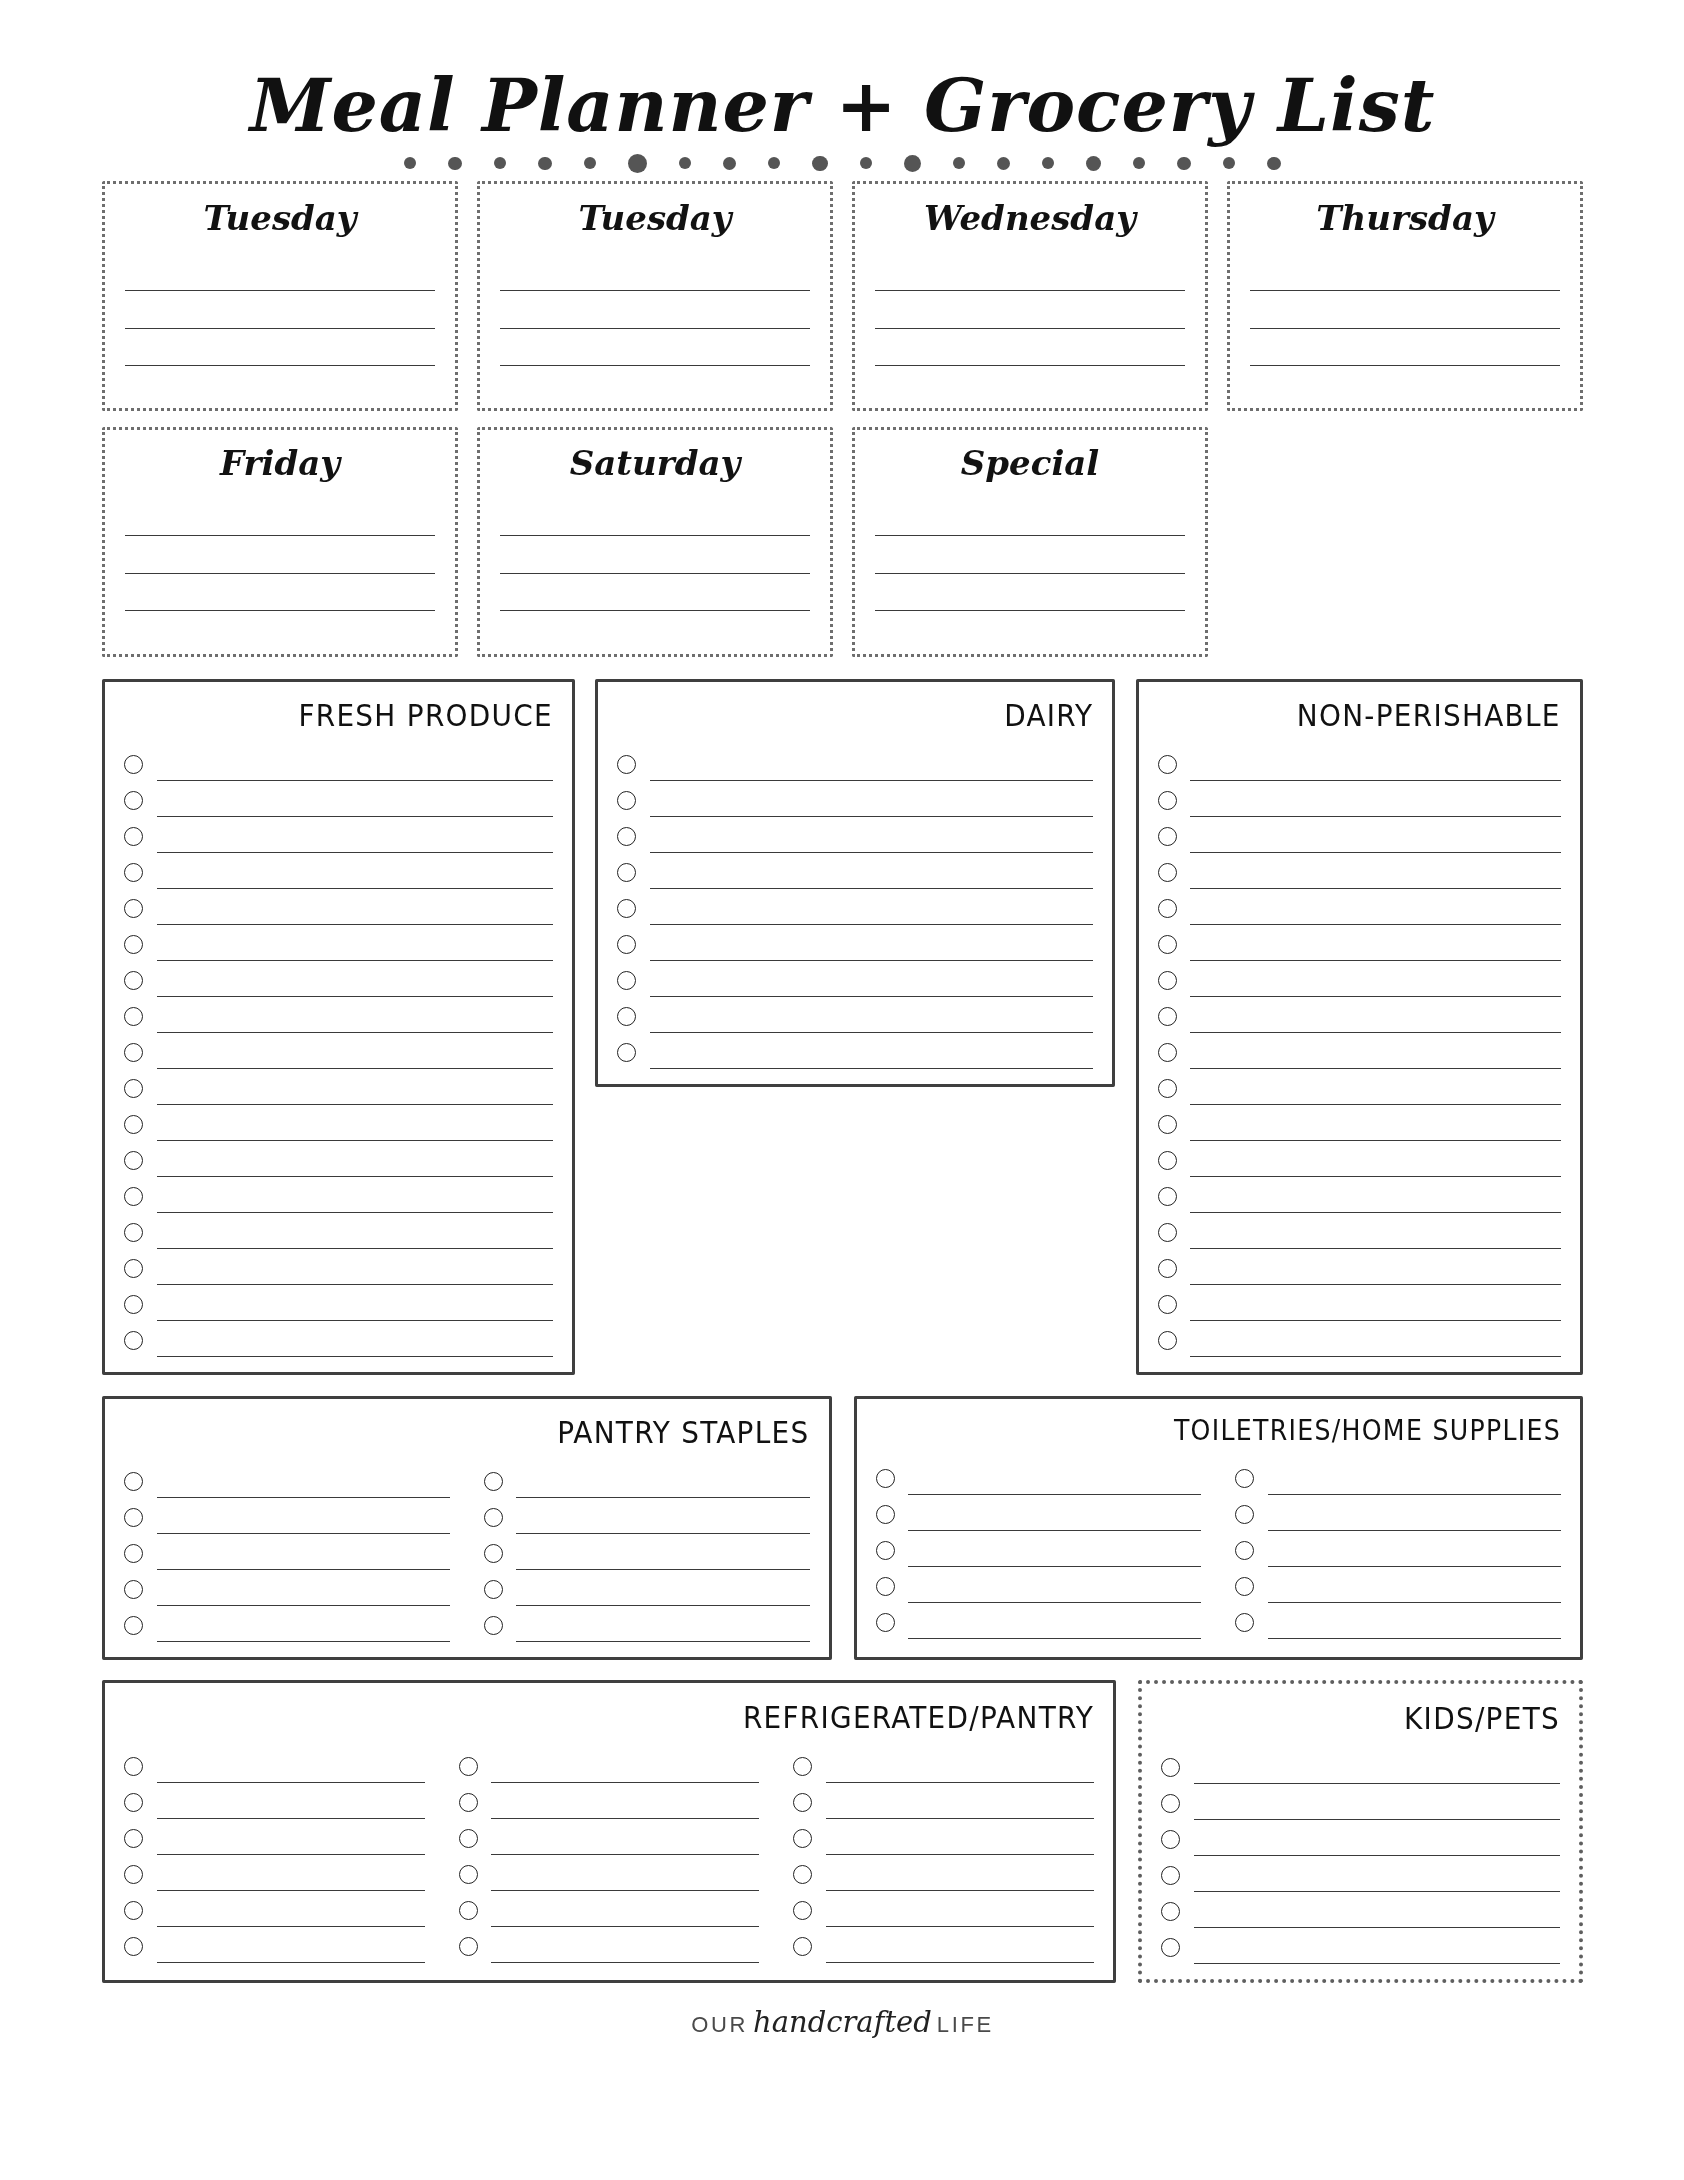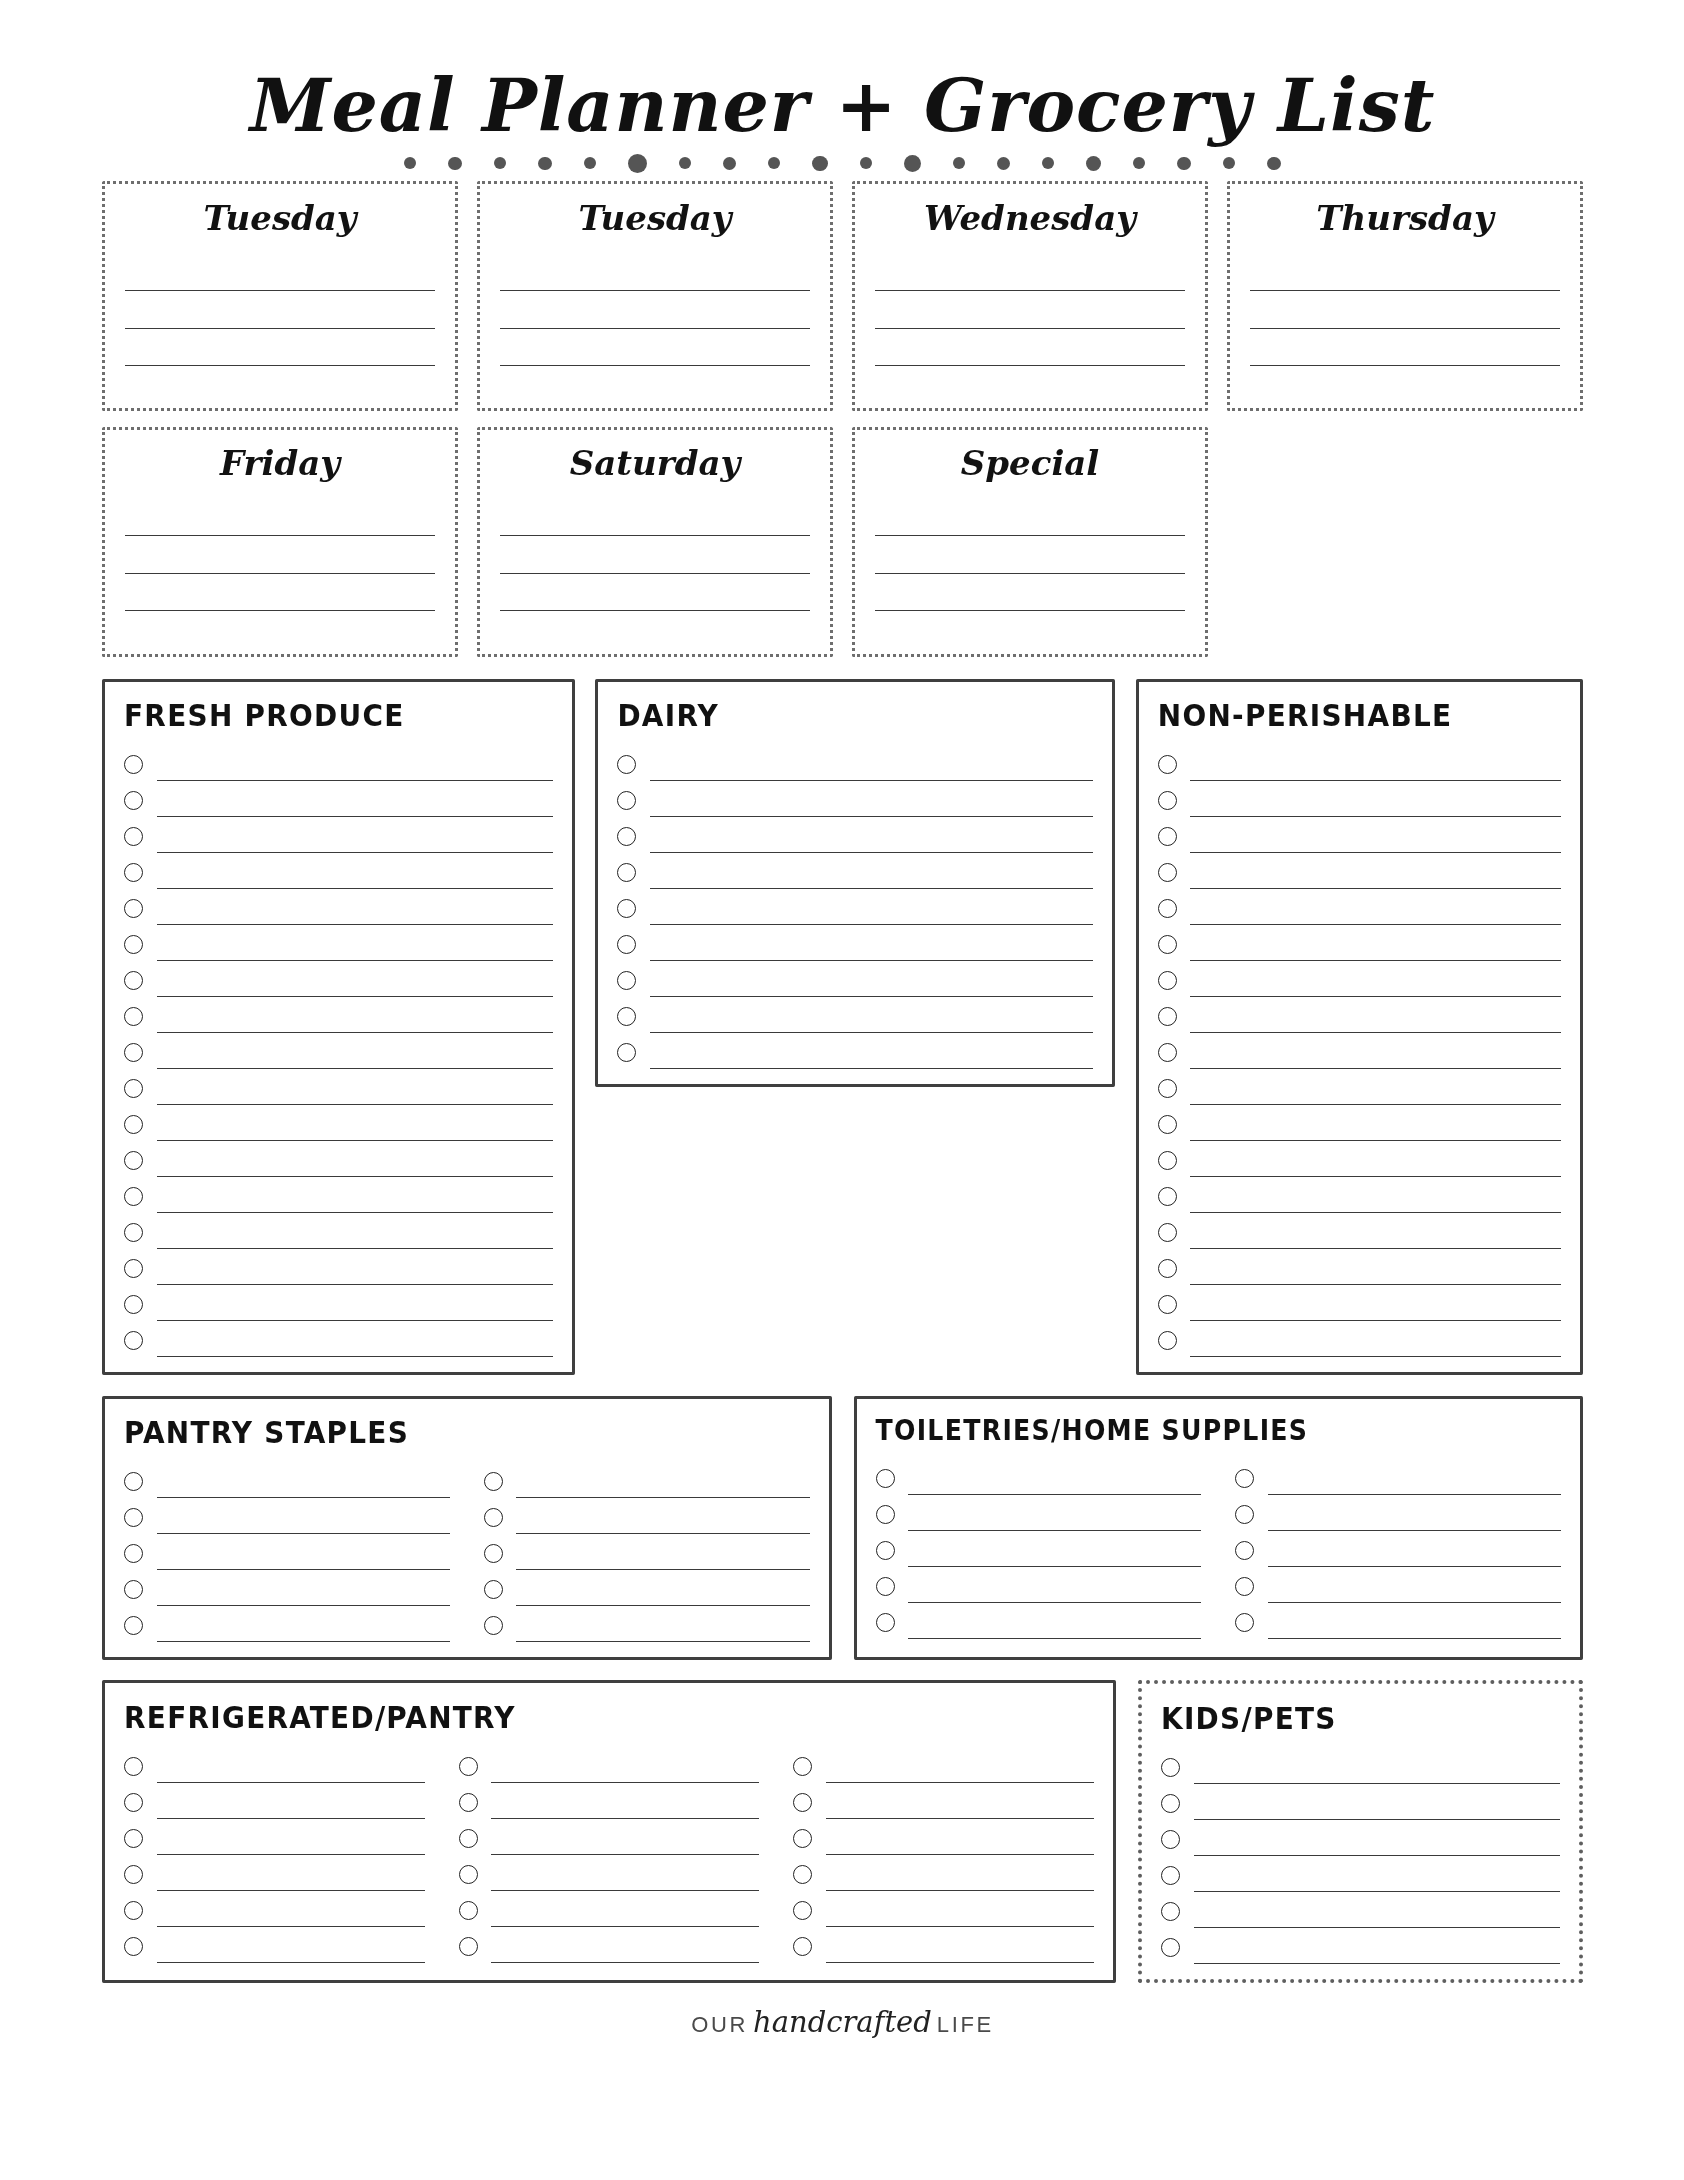--- a/index.html
+++ b/index.html
@@ -87,24 +87,24 @@
     border: 3.4px solid #3f3f3f;
     border-radius: 1.7px;
     box-sizing: border-box;
     padding: 10.2px 19px 15.3px 19px;
     background: #fff;
   }
   .box.dotted {
     border: 4.3px dotted #5f5f5f;
   }
   .box-title {
-    text-align: left;
+    text-align: right;
     font-family: "DejaVu Sans Condensed", "Liberation Sans Narrow", "Liberation Sans", sans-serif;
     font-size: 31px;
-    font-weight: bold;
+    font-weight: normal;
     letter-spacing: 1.3px;
     color: #111;
     margin: 5.1px 0 12px 0;
     white-space: nowrap;
   }
   .box-title.sm { font-size: 28px; }
 
   .check-rows { display: flex; flex-direction: column; }
   .check-row {
     display: flex;

